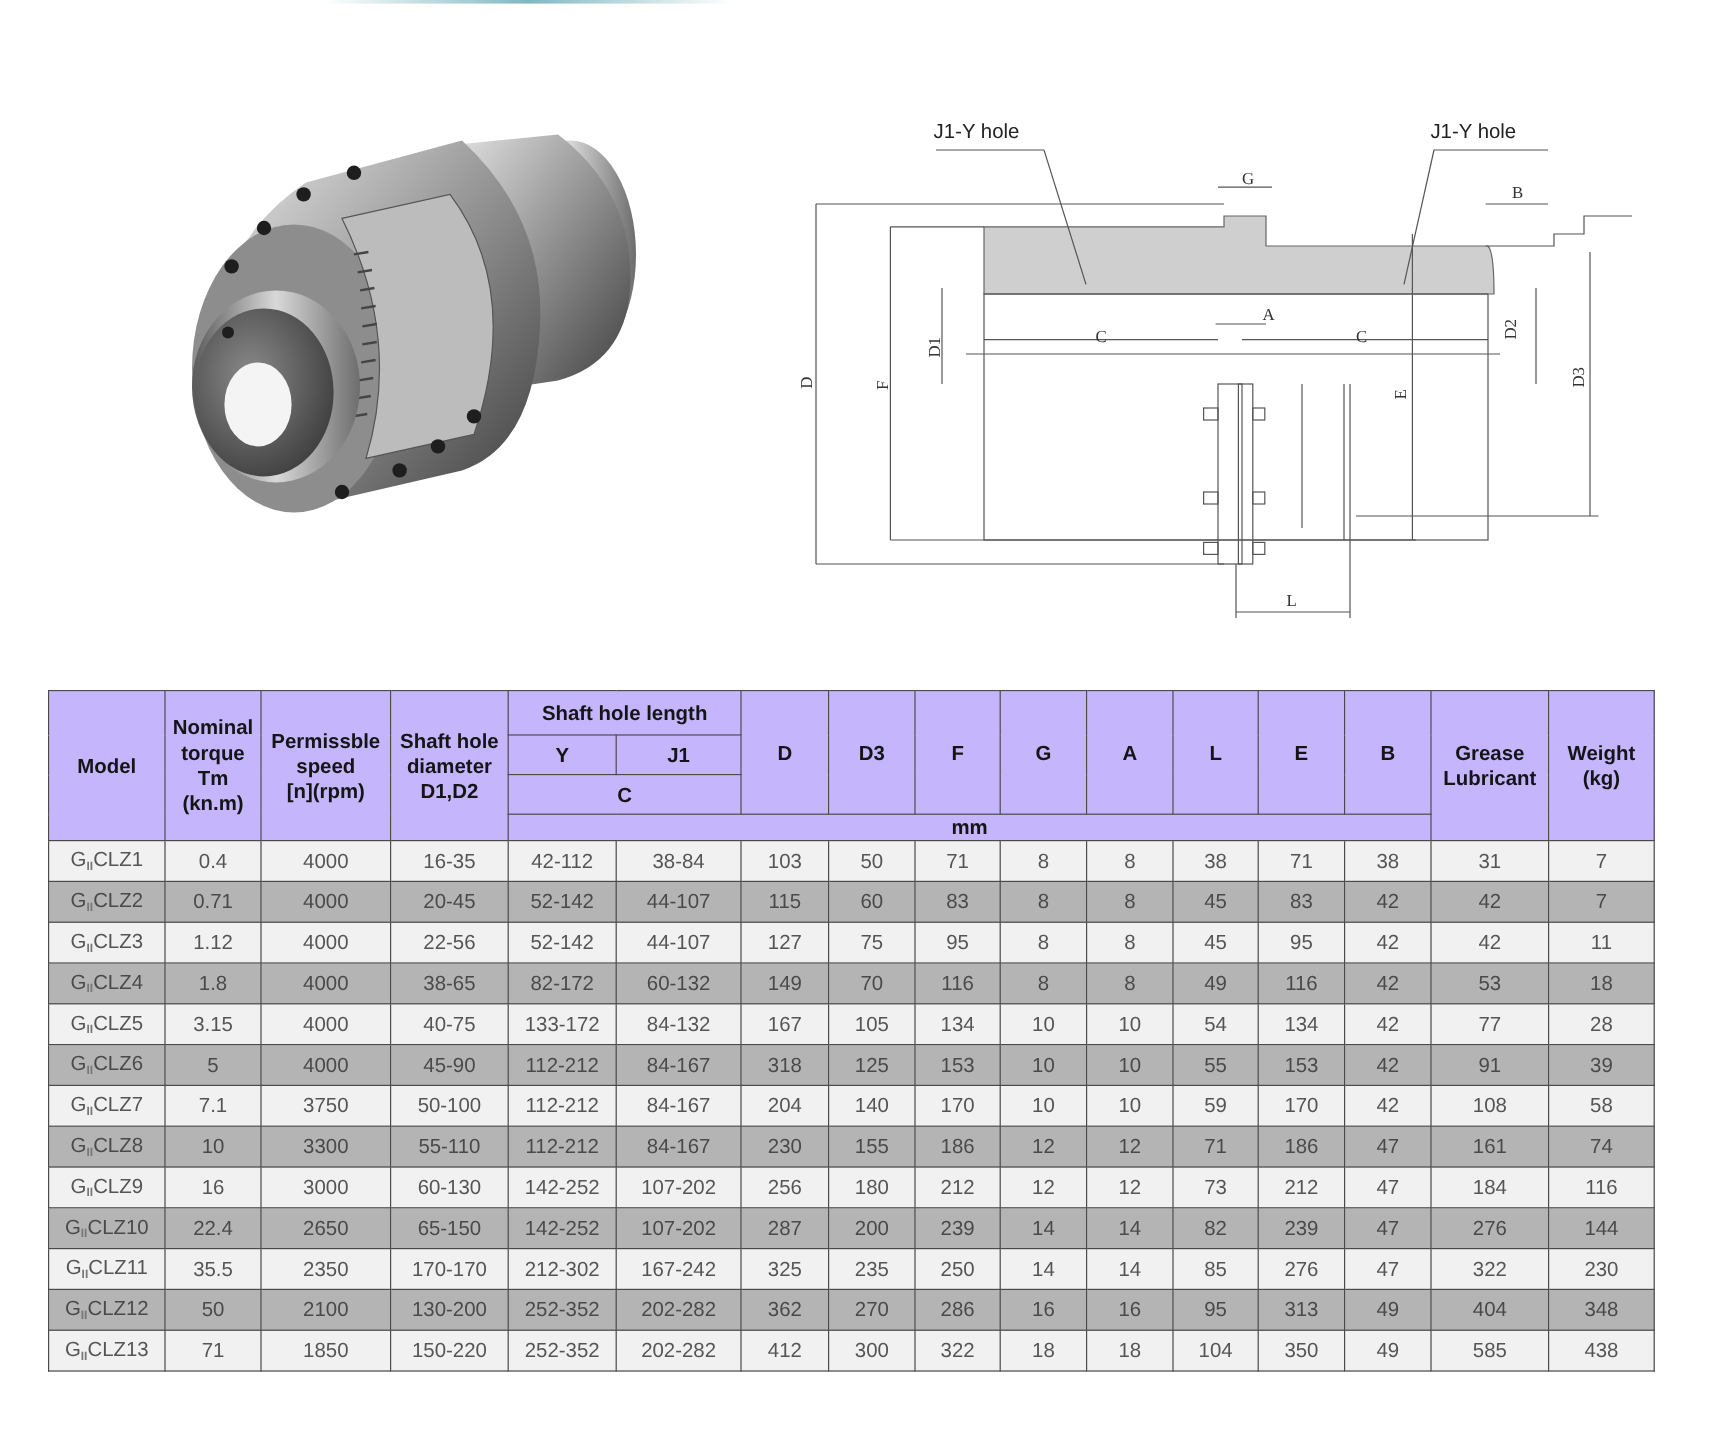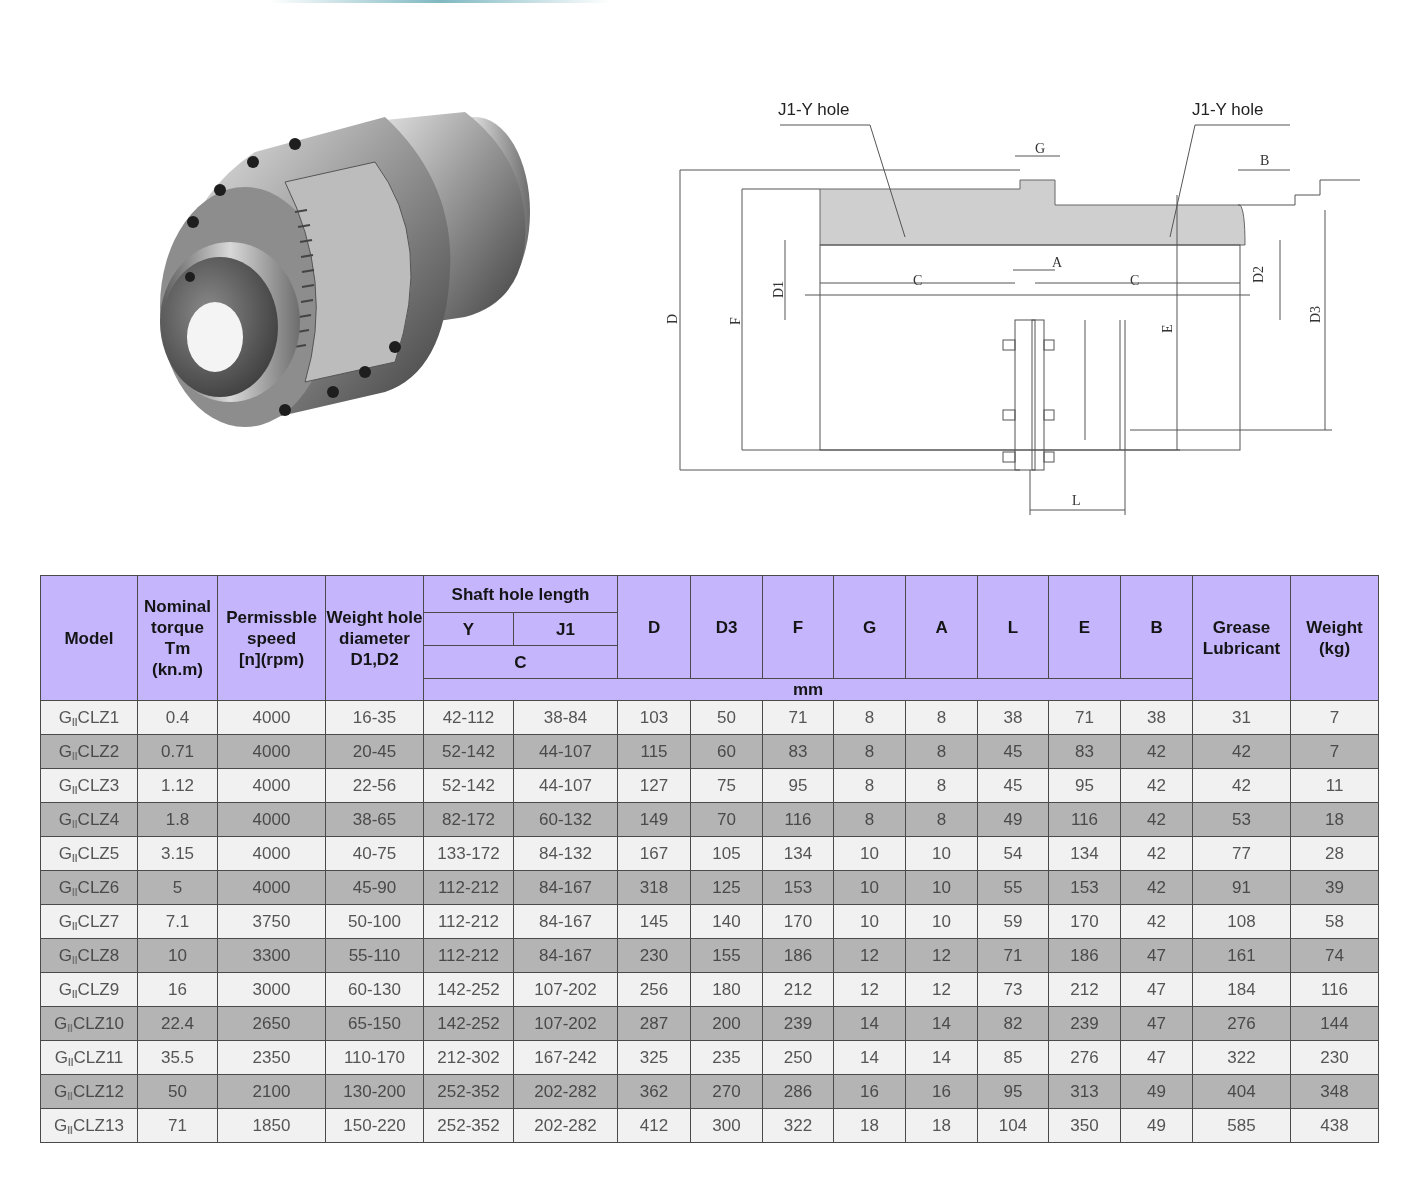--- a/index.html
+++ b/index.html
@@ -164,21 +164,21 @@
   <thead>
     <tr style="height:37px">
       <th rowspan="4">Model</th>
       <th rowspan="4">
         <span>Nominal</span><br><span>torque</span><br><span>Tm</span><br><span>(kn.m)</span>
       </th>
       <th rowspan="4">
         <span>Permissble</span><br><span>speed</span><br><span>[n](rpm)</span>
       </th>
       <th rowspan="4">
-        <span>Weight hole</span><br><span>diameter</span><br><span>D1,D2</span>
+        <span>Shaft hole</span><br><span>diameter</span><br><span>D1,D2</span>
       </th>
       <th colspan="2">Shaft hole length</th>
       <th rowspan="3">D</th>
       <th rowspan="3">D3</th>
       <th rowspan="3">F</th>
       <th rowspan="3">G</th>
       <th rowspan="3">A</th>
       <th rowspan="3">L</th>
       <th rowspan="3">E</th>
       <th rowspan="3">B</th>
@@ -309,21 +309,21 @@
         <td>91</td>
         <td>39</td>
       </tr>
       <tr class="odd">
         <td><span>G</span><span class="sub">II</span><span>CLZ7</span></td>
         <td>7.1</td>
         <td>3750</td>
         <td>50-100</td>
         <td>112-212</td>
         <td>84-167</td>
-        <td>145</td>
+        <td>204</td>
         <td>140</td>
         <td>170</td>
         <td>10</td>
         <td>10</td>
         <td>59</td>
         <td>170</td>
         <td>42</td>
         <td>108</td>
         <td>58</td>
       </tr>
@@ -378,21 +378,21 @@
         <td>82</td>
         <td>239</td>
         <td>47</td>
         <td>276</td>
         <td>144</td>
       </tr>
       <tr class="odd">
         <td><span>G</span><span class="sub">II</span><span>CLZ11</span></td>
         <td>35.5</td>
         <td>2350</td>
-        <td>110-170</td>
+        <td>170-170</td>
         <td>212-302</td>
         <td>167-242</td>
         <td>325</td>
         <td>235</td>
         <td>250</td>
         <td>14</td>
         <td>14</td>
         <td>85</td>
         <td>276</td>
         <td>47</td>

